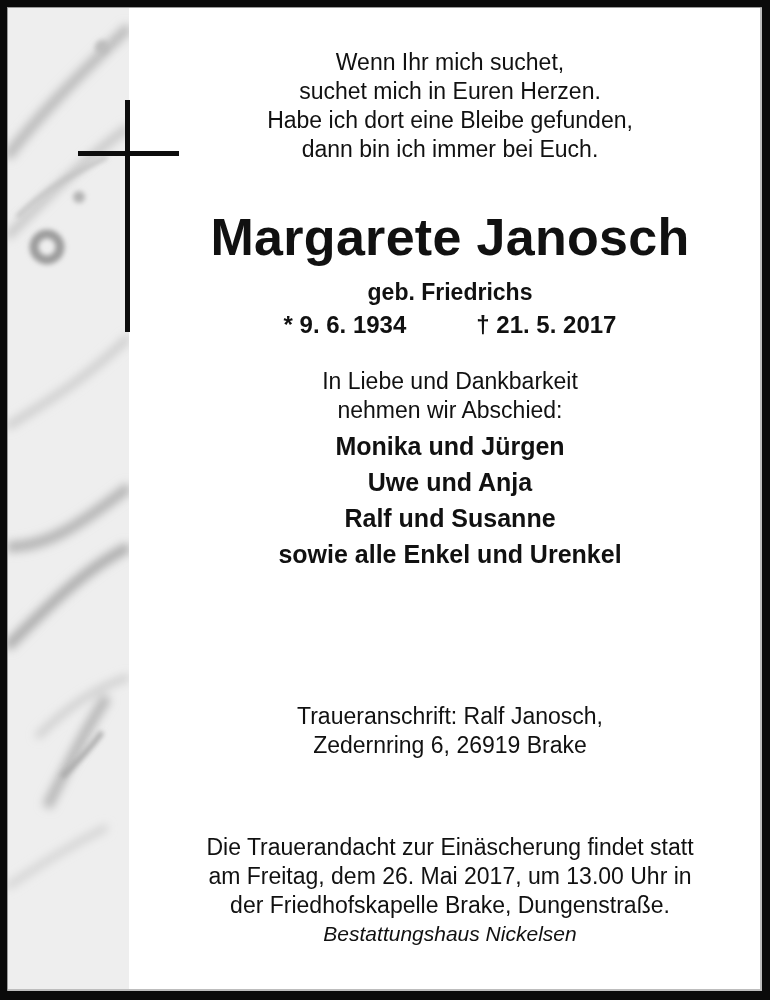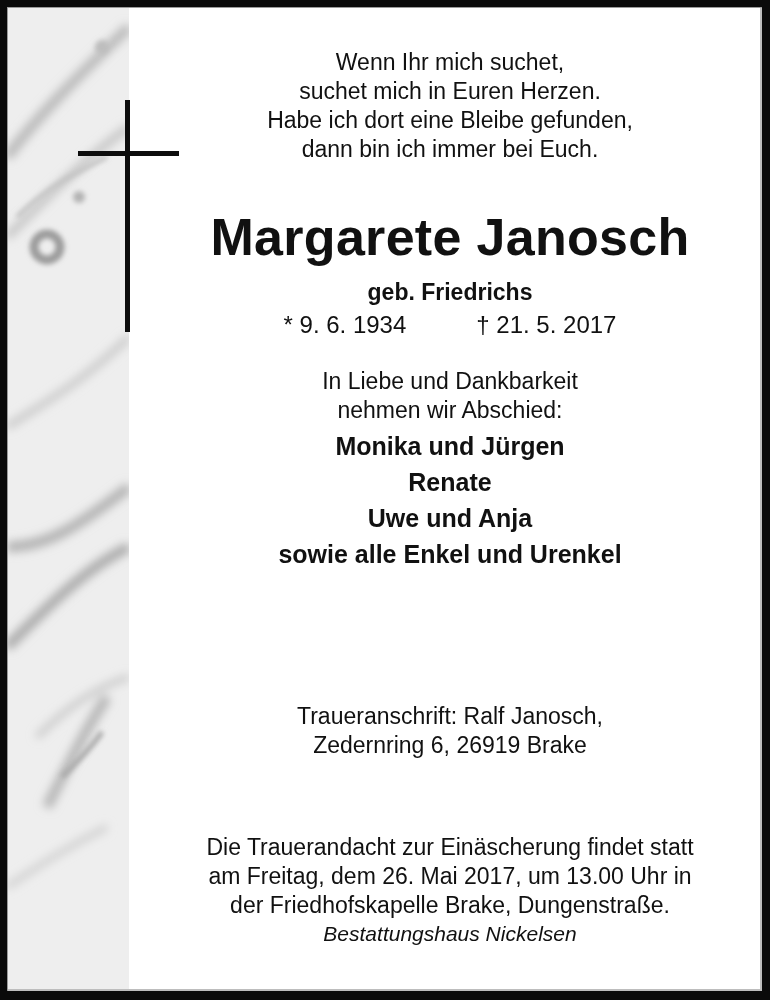--- a/index.html
+++ b/index.html
@@ -21,21 +21,21 @@
   .marble svg { display: block; width: 100%; height: 100%; }
   .cross-v { position: absolute; left: 125px; top: 100px; width: 5px; height: 232px; background: #0d0d0d; }
   .cross-h { position: absolute; left: 78px; top: 151px; width: 101px; height: 5px; background: #0d0d0d; }
   .content {
     position: absolute; left: 150px; width: 600px; text-align: center; color: #111;
     font-family: "Liberation Sans", sans-serif;
   }
   .verse { top: 48px; font-size: 23px; line-height: 29px; }
   .name { top: 206px; font-size: 52px; font-weight: bold; line-height: 62px; letter-spacing: 0.3px; }
   .born-name { top: 277px; font-size: 23px; font-weight: bold; line-height: 30px; }
-  .dates { top: 310px; font-size: 24px; font-weight: normal; line-height: 30px; }
+  .dates { top: 310px; font-size: 24px; font-weight: bold; line-height: 30px; }
   .dates span { display: inline-block; }
   .dates .gap { width: 70px; }
   .farewell { top: 367px; font-size: 23px; line-height: 29px; }
   .family { top: 428px; font-size: 25px; font-weight: bold; line-height: 36px; }
   .address { top: 702px; font-size: 23px; line-height: 29px; }
   .service { top: 796px; font-size: 23px; line-height: 29px; margin-top: 37px; }
   .undertaker { top: 920px; font-size: 21px; font-style: italic; line-height: 28px; }
   .line { display: block; white-space: nowrap; text-align: center; }
 </style>
 </head>
@@ -94,22 +94,22 @@
   <span>* 9. 6. 1934</span><span class="gap"></span><span>† 21. 5. 2017</span>
 </div>
 
 <div class="content farewell">
   <span class="line">In Liebe und Dankbarkeit</span>
   <span class="line">nehmen wir Abschied:</span>
 </div>
 
 <div class="content family">
   <span class="line">Monika und Jürgen</span>
-  <span class="line">Renate</span>
   <span class="line">Uwe und Anja</span>
+  <span class="line">Ralf und Susanne</span>
   <span class="line">sowie alle Enkel und Urenkel</span>
 </div>
 
 <div class="content address">
   <span class="line">Traueranschrift: Ralf Janosch,</span>
   <span class="line">Zedernring 6, 26919 Brake</span>
 </div>
 
 <div class="content service">
   <span class="line">Die Trauerandacht zur Einäscherung findet statt</span>

